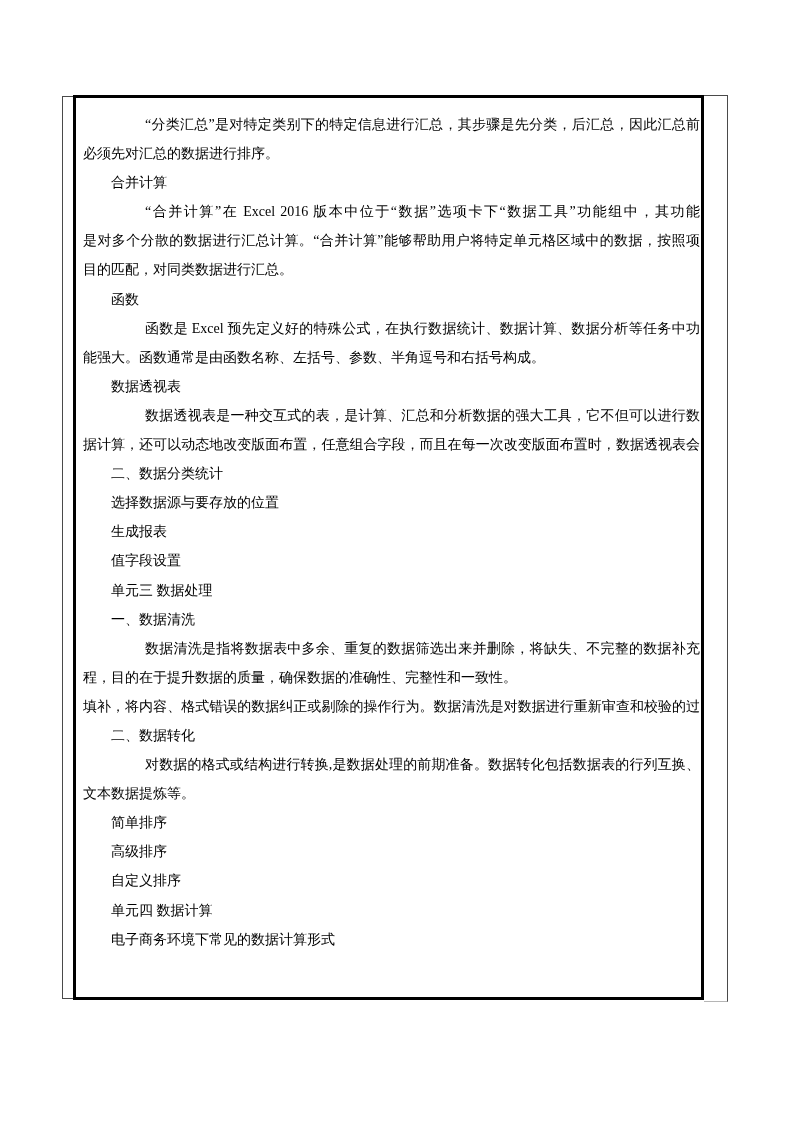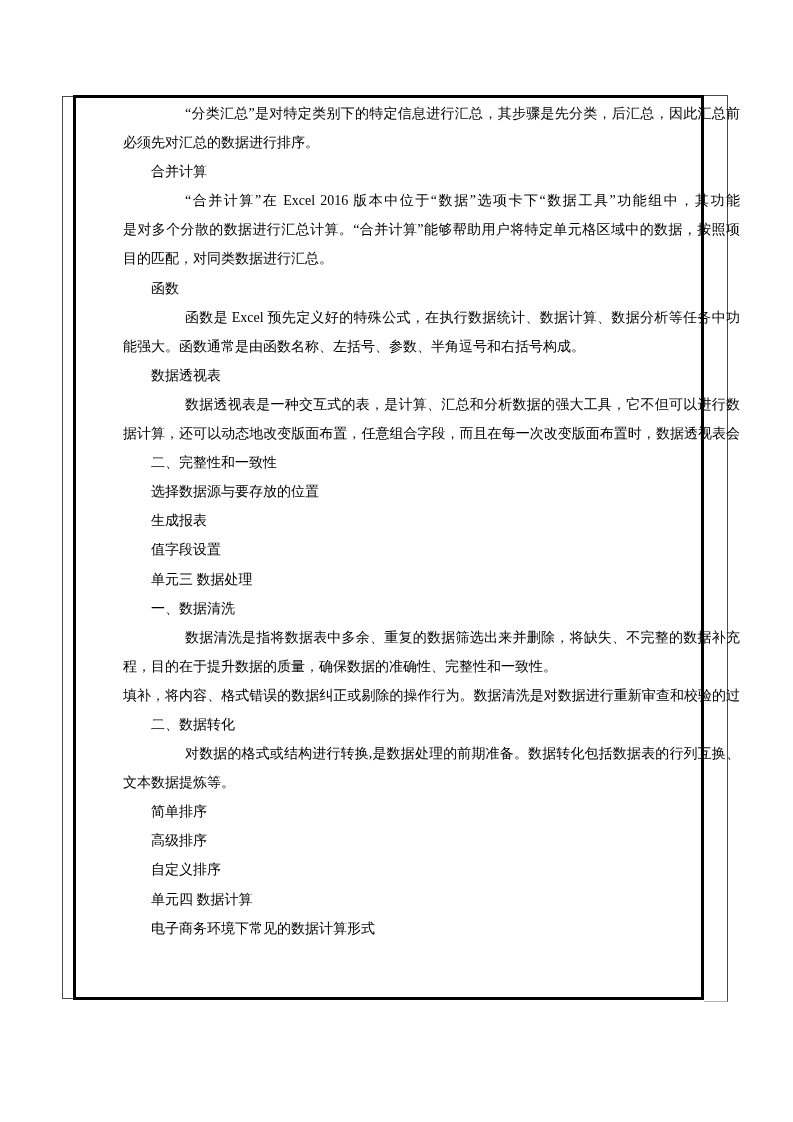--- a/index.html
+++ b/index.html
@@ -50,23 +50,22 @@
     border-bottom: 1px solid #b5b5b5;
     background: #ffffff;
   }
   
   #text-content {
     position: absolute;
     left: 2px;   
     top: 0px;
     width: 625px;
     padding-left: 5px;
-    padding-top: 1px;
+    padding-top: 12px;
     box-sizing: content-box;
-    margin-left: 40px;
   }
   .line {
     font-size: 14px;
     line-height: 29.1px;
     color: var(--text, #000000);
     white-space: nowrap;
     width: 617px;
     box-sizing: border-box;
     overflow: visible;
   }
@@ -96,21 +95,21 @@
         <div class="line item">合并计算</div>
         <div class="line para full">“合并计算”在 Excel 2016 版本中位于“数据”选项卡下“数据工具”功能组中，其功能</div>
         <div class="line full">是对多个分散的数据进行汇总计算。“合并计算”能够帮助用户将特定单元格区域中的数据，按照项</div>
         <div class="line">目的匹配，对同类数据进行汇总。</div>
         <div class="line item">函数</div>
         <div class="line para full">函数是 Excel 预先定义好的特殊公式，在执行数据统计、数据计算、数据分析等任务中功</div>
         <div class="line">能强大。函数通常是由函数名称、左括号、参数、半角逗号和右括号构成。</div>
         <div class="line item">数据透视表</div>
         <div class="line para full">数据透视表是一种交互式的表，是计算、汇总和分析数据的强大工具，它不但可以进行数</div>
         <div class="line full">据计算，还可以动态地改变版面布置，任意组合字段，而且在每一次改变版面布置时，数据透视表会</div>
-        <div class="line item">二、完整性和一致性</div>
+        <div class="line item">二、数据分类统计</div>
         <div class="line item">选择数据源与要存放的位置</div>
         <div class="line item">生成报表</div>
         <div class="line item">值字段设置</div>
         <div class="line item">单元三 数据处理</div>
         <div class="line item">一、数据清洗</div>
         <div class="line para full">数据清洗是指将数据表中多余、重复的数据筛选出来并删除，将缺失、不完整的数据补充</div>
         <div class="line">程，目的在于提升数据的质量，确保数据的准确性、完整性和一致性。</div>
         <div class="line full">填补，将内容、格式错误的数据纠正或剔除的操作行为。数据清洗是对数据进行重新审查和校验的过</div>
         <div class="line item">二、数据转化</div>
         <div class="line para full">对数据的格式或结构进行转换,是数据处理的前期准备。数据转化包括数据表的行列互换、</div>

